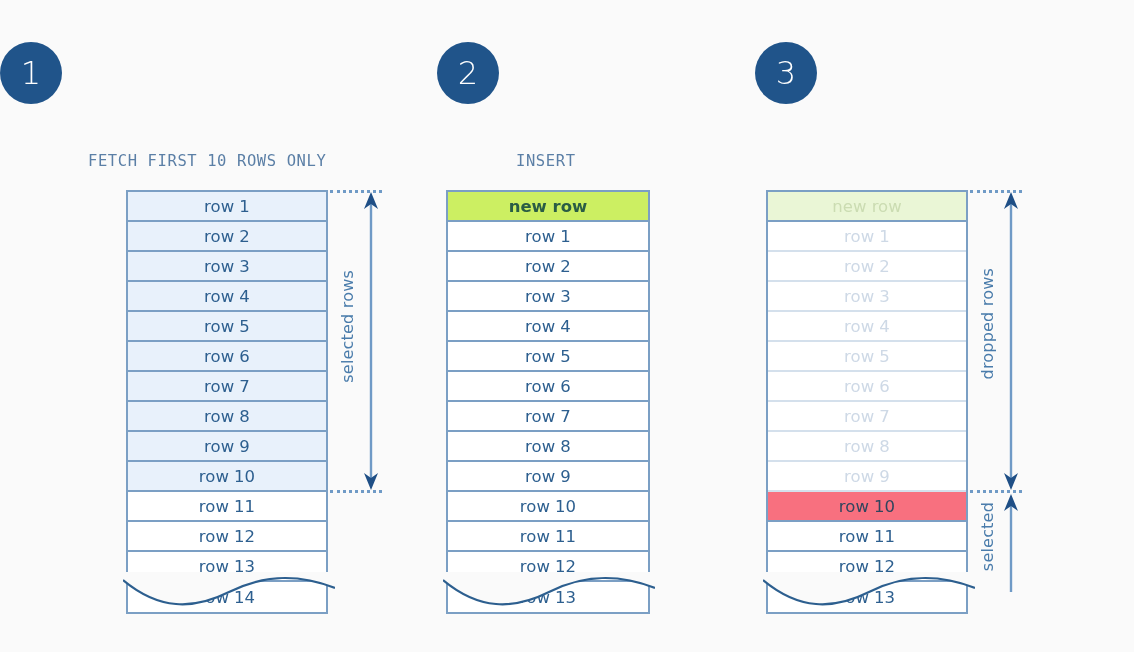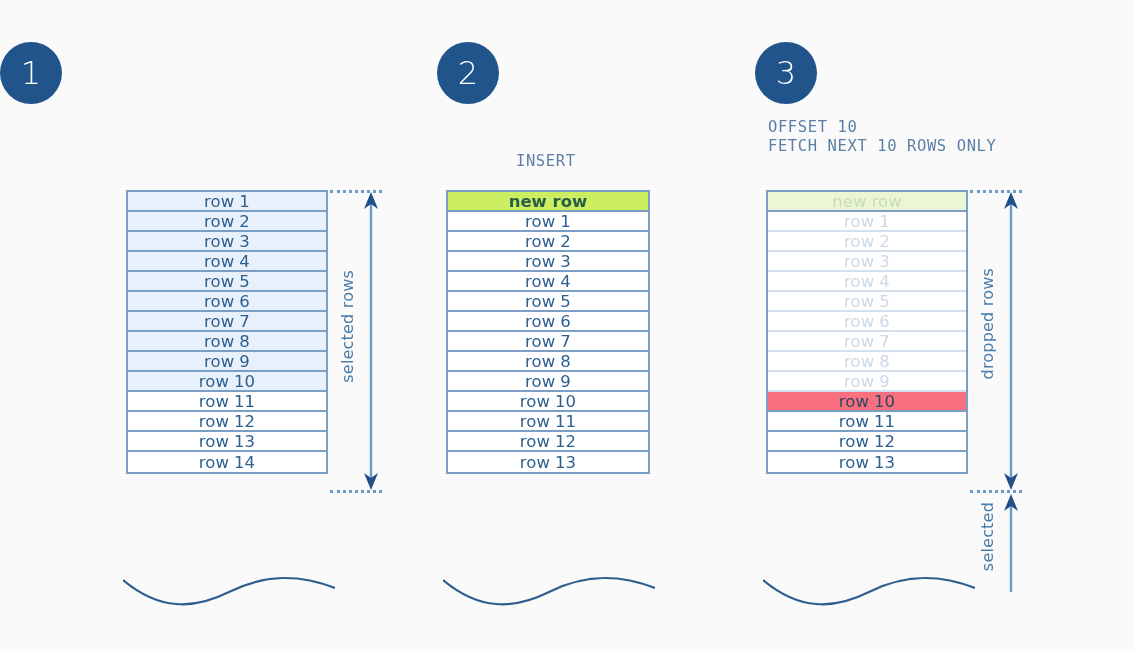--- a/index.html
+++ b/index.html
@@ -46,21 +46,21 @@
     position:absolute;
     border:2px solid #7b9fc4;
     box-sizing:border-box;
     background:#ffffff;
   }
   .tbl-1{left:126px;top:190px;width:202px;}
   .tbl-2{left:446px;top:190px;width:204px;}
   .tbl-3{left:766px;top:190px;width:202px;}
 
   .row{
-    height:20px;
+    height:30px;
     box-sizing:border-box;
     border-bottom:2px solid #7b9fc4;
     display:flex;align-items:center;justify-content:center;
     font-size:16.5px;
     color:#2d5f8f;
     background:#ffffff;
     position:relative;
   }
   .row:last-child{border-bottom:none;}
 
@@ -101,20 +101,21 @@
   }
 </style>
 </head>
 <body>
 
 <div class="stage">
 
   <div class="badge">
     <span>1</span>
   </div>
+  <div class="caption caption-1">FETCH FIRST 10 ROWS ONLY</div>
 
   <div class="tbl tbl-1">
     <div class="row sel">
         <span>row 1</span>
       </div>
     <div class="row sel">
         <span>row 2</span>
       </div>
     <div class="row sel">
         <span>row 3</span>
@@ -221,22 +222,20 @@
   </div>
 
   <svg class="wave" style="left:443px;top:570px;" viewBox="0 0 212 42">
     <path d="M0,2 L0,10 C36,40 70,40 106,22 C142,4 176,4 212,18 L212,2 Z" fill="#fafafa"></path>
     <path d="M0,10 C36,40 70,40 106,22 C142,4 176,4 212,18" fill="none" stroke="#2d5f8f" stroke-width="2.2"></path>
   </svg>
 
   <div class="badge badge-3">
     <span>3</span>
   </div>
-  <div class="caption caption-3">OFFSET 10
-FETCH NEXT 10 ROWS ONLY</div>
 
   <div class="tbl tbl-3">
     <div class="row newrow-faded">
         <span>new row</span>
       </div>
     <div class="row faded">
         <span>row 1</span>
       </div>
     <div class="row faded">
         <span>row 2</span>

